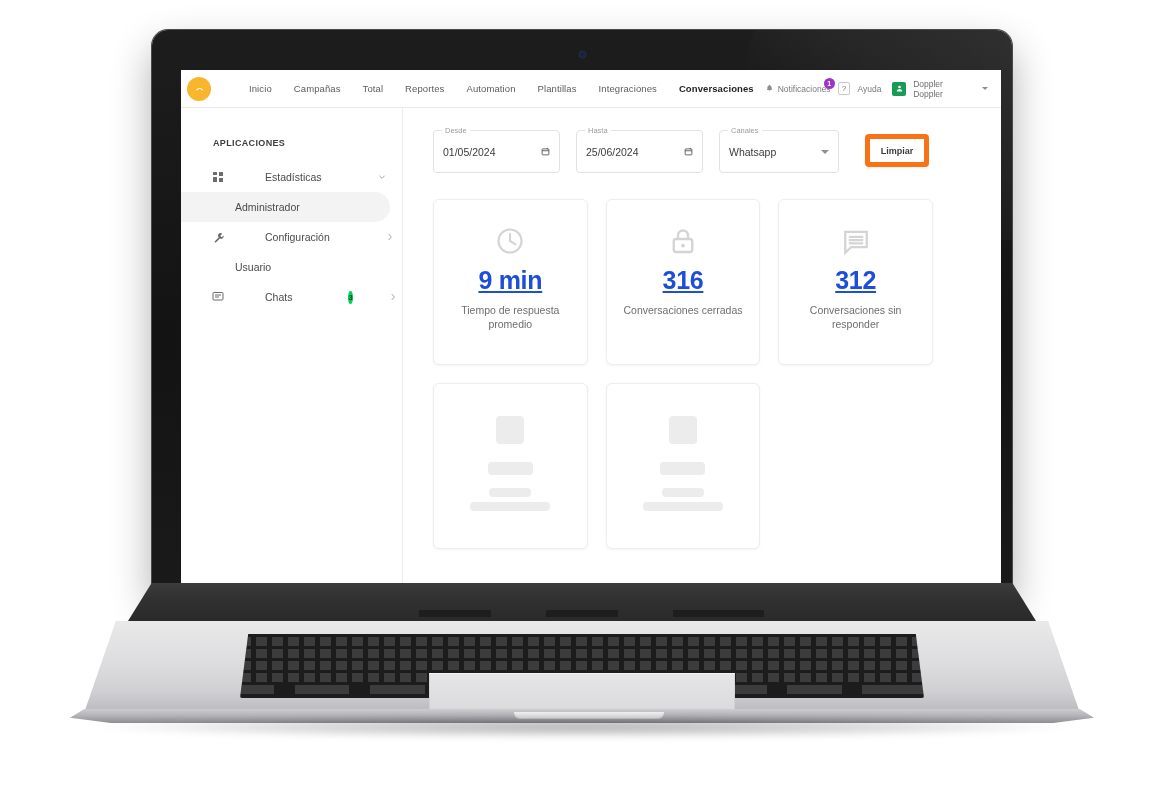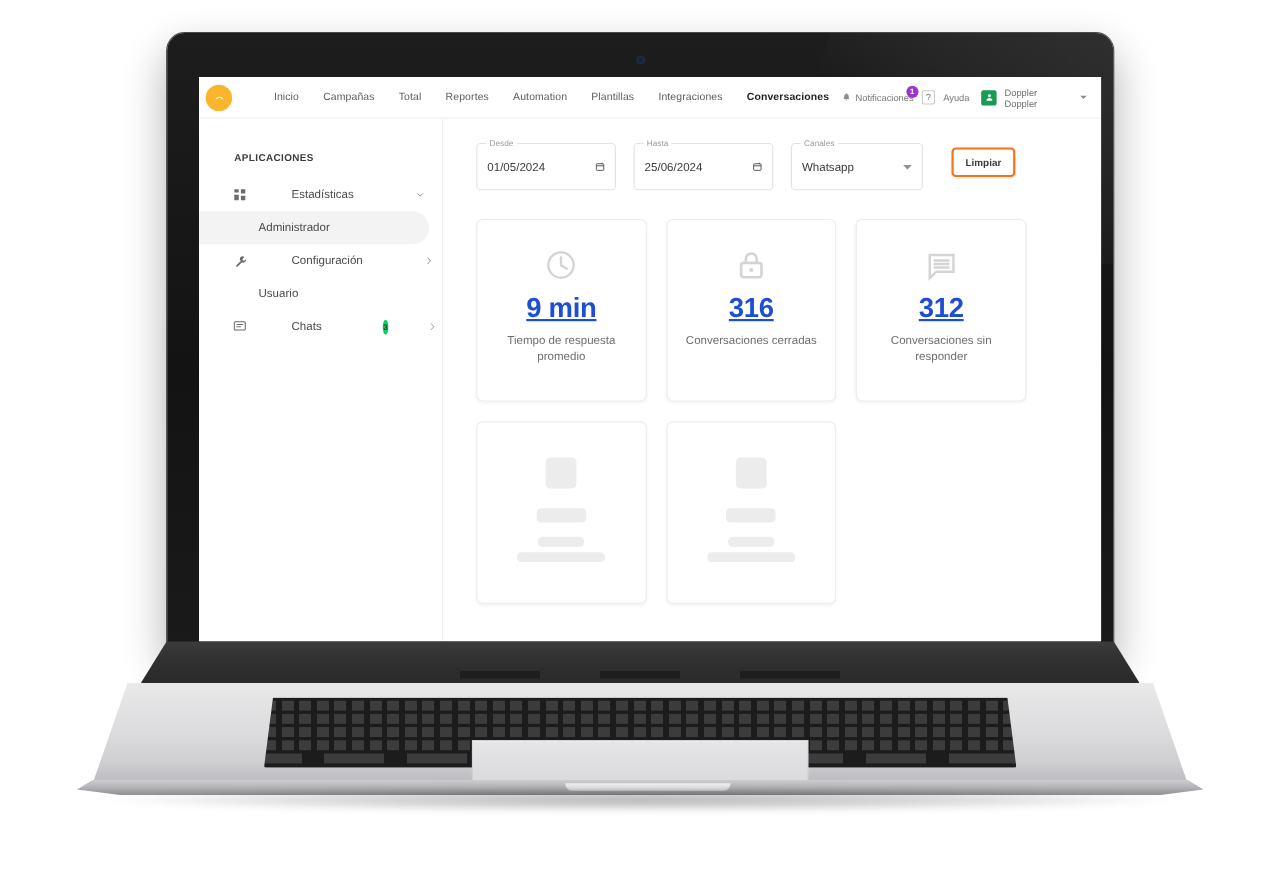--- a/index.html
+++ b/index.html
@@ -361,21 +361,21 @@
     right: 9px;
     width: 0; height: 0;
     border-left: 4px solid transparent;
     border-right: 4px solid transparent;
     border-top: 4.5px solid #909090;
   }
   .btn-clear {
     margin-left: 10px;
     margin-top: 4px;
     width: 54px; height: 23px;
-    border: 2px solid #f97316;
+    border: 5px solid #f97316;
     border-radius: 4px;
     background: #fff;
     font-size: 9px;
     color: #3b3b3b;
     font-weight: bold;
     display: flex; align-items: center; justify-content: center;
     cursor: pointer;
     box-shadow: 0 1px 2px rgba(0,0,0,.06);
   }
 

